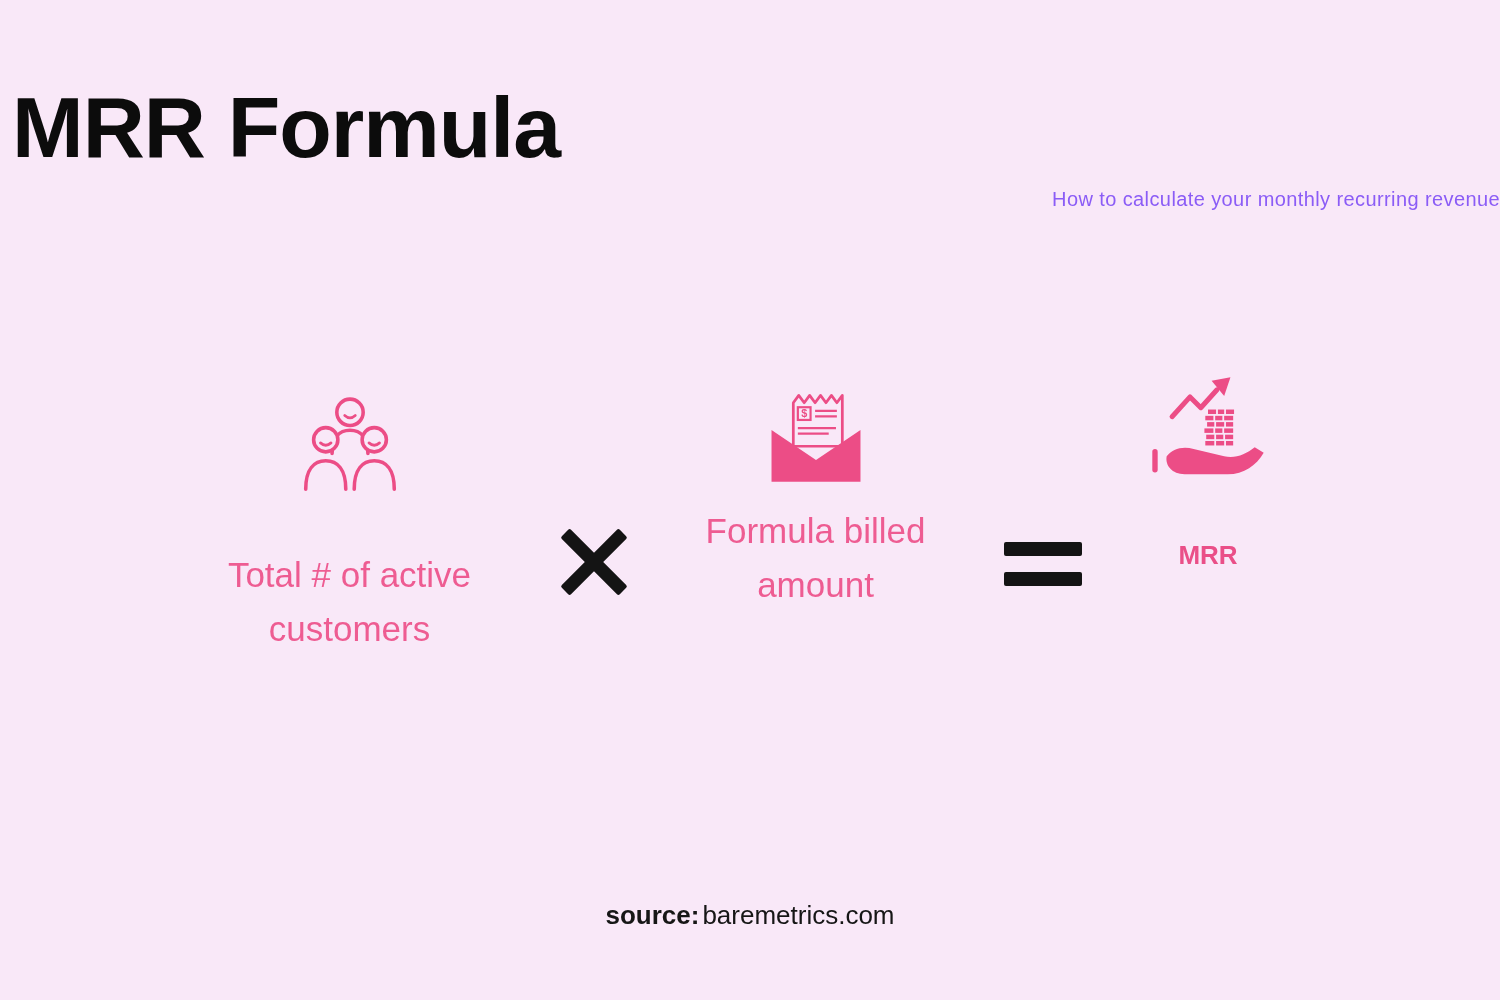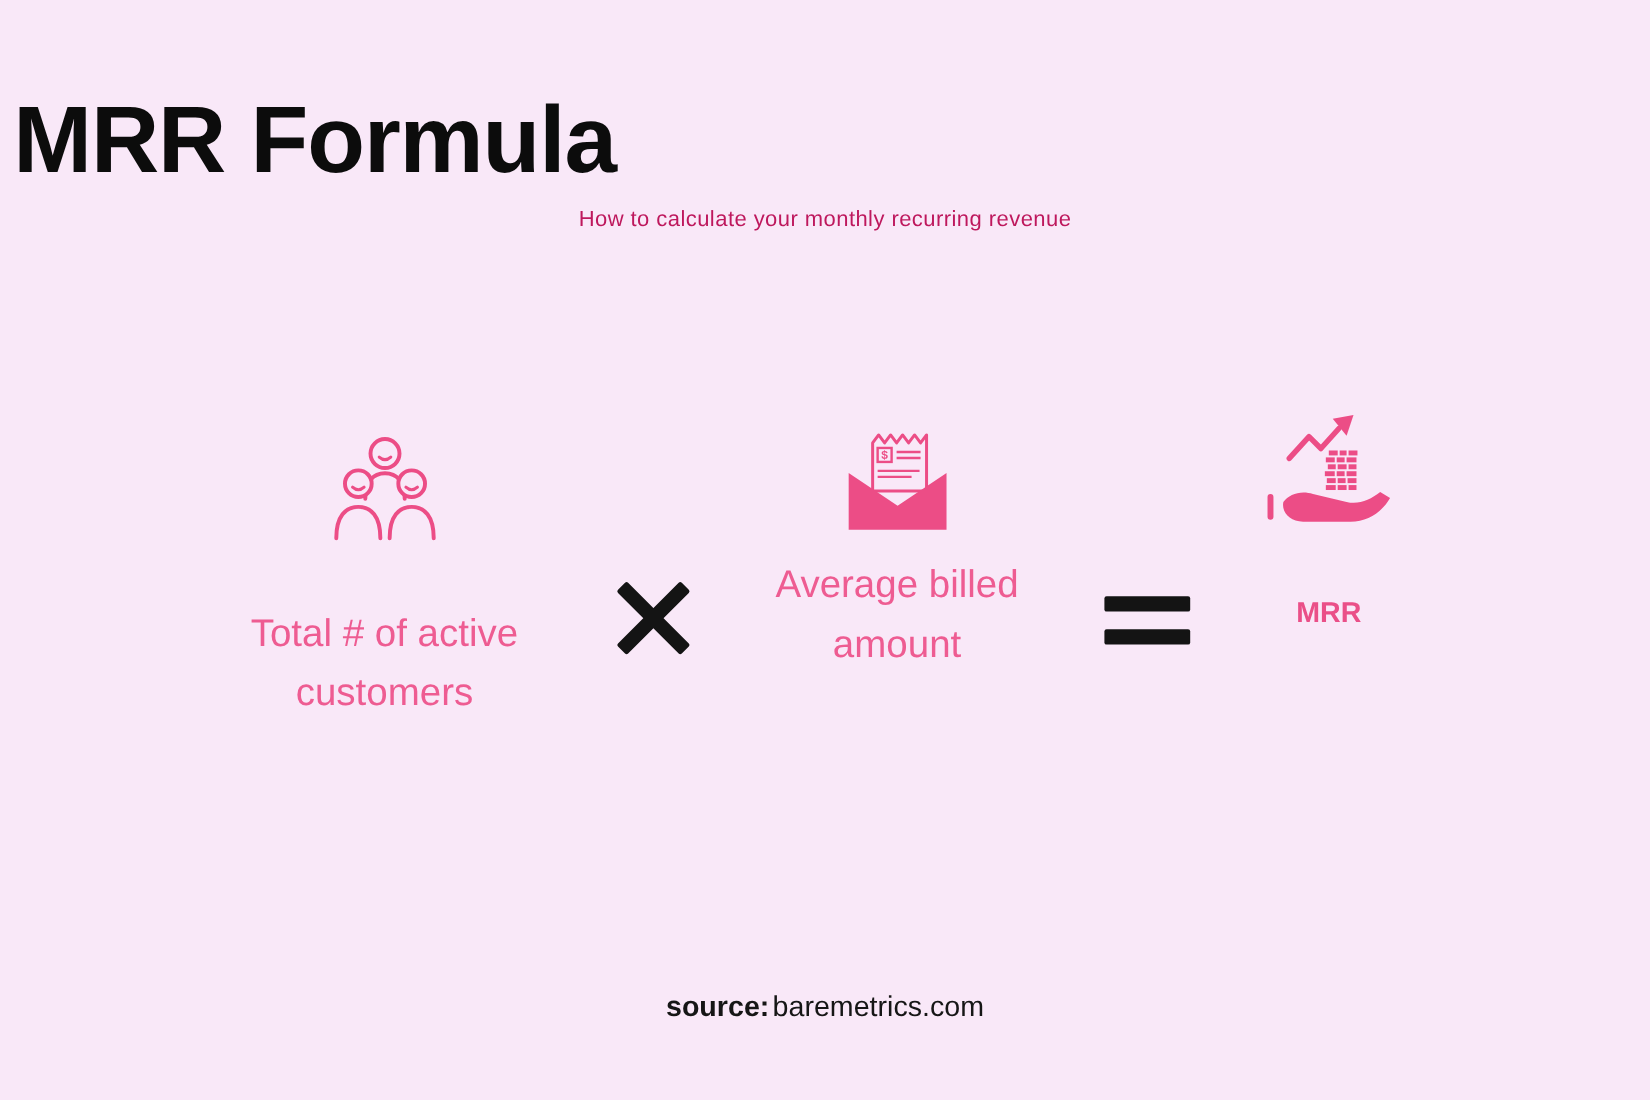--- a/index.html
+++ b/index.html
@@ -15,23 +15,23 @@
   .title {
     position: absolute; top: 66px; left: 0; width: 100%;
     margin: 12px;
     text-align: left;
     font-size: 86px; font-weight: 800; letter-spacing: -1px;
     color: #0c0c0c;
   }
   .subtitle {
     position: absolute; top: 188px; left: 0; width: 100%;
     margin: 0;
-    text-align: center;
+    text-align: right;
     font-size: 20px; letter-spacing: 0.4px;
-    color: #be185d;
+    color: #8b5cf6;
   }
 
   .formula {
     position: absolute; top: 362px; left: 0; width: 100%;
     display: flex; justify-content: center; align-items: flex-start;
   }
   .operand { display: flex; flex-direction: column; align-items: center; }
   .operand .label {
     font-size: 35px; line-height: 1.55; text-align: center;
     color: #ee5c92; margin-top: 14px;
@@ -117,21 +117,21 @@
         <svg width="118" height="102" viewBox="0 0 130 112" aria-hidden="true">
           <path d="M40,16 L46,8 L52,16 L58,8 L64,16 L70,8 L76,16 L82,8 L88,16 L94,8 L94,64 L40,64 Z" fill="#f9e8f8" stroke="#ec4d86" stroke-width="3" stroke-linejoin="round"></path>
           <g stroke="#ec4d86" stroke-width="2.4" fill="none">
             <rect x="45" y="21" width="14" height="14"></rect>
             <path d="M64,25 h24 M64,31 h24 M45,44 h42 M45,50 h34"></path>
           </g>
           <text x="52" y="32" font-size="12" font-weight="bold" fill="#ec4d86" text-anchor="middle" font-family="Liberation Sans, sans-serif">$</text>
           <path d="M16,46 L65,79 L114,46 L114,103 L16,103 Z" fill="#ec4d86"></path>
         </svg>
       </div>
-      <div class="label">Average billed amount</div>
+      <div class="label">Formula billed amount</div>
     </div>
 
     <div class="op-eq">
       <span class="sr-only">=</span>
       <span class="ebar"></span>
       <span class="ebar"></span>
     </div>
 
     <div class="operand operand-3">
       <div class="icon-wrap">

